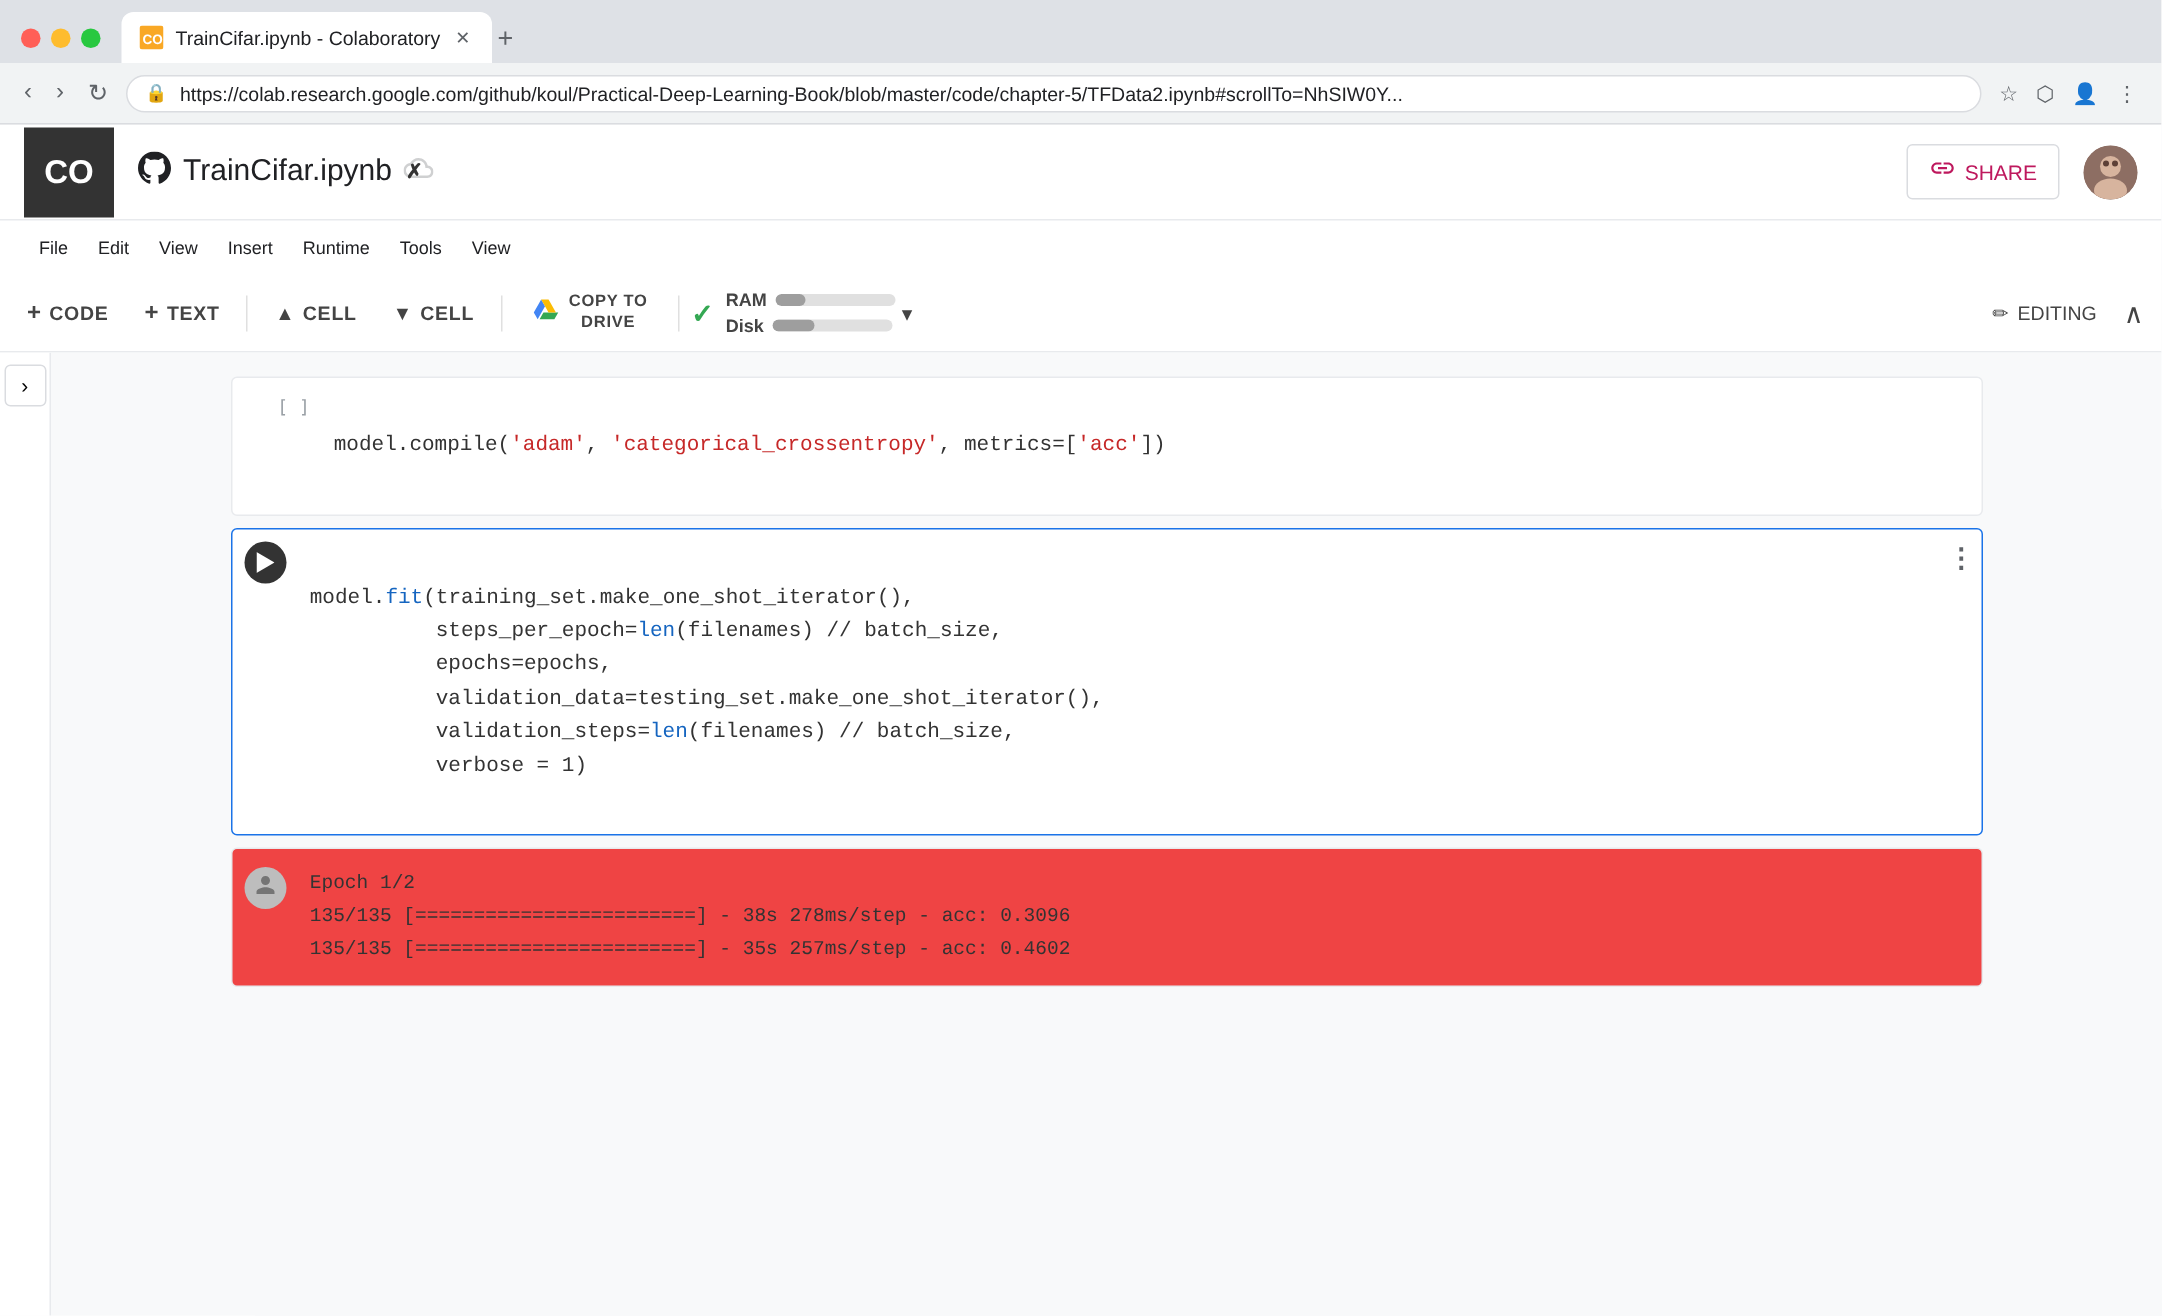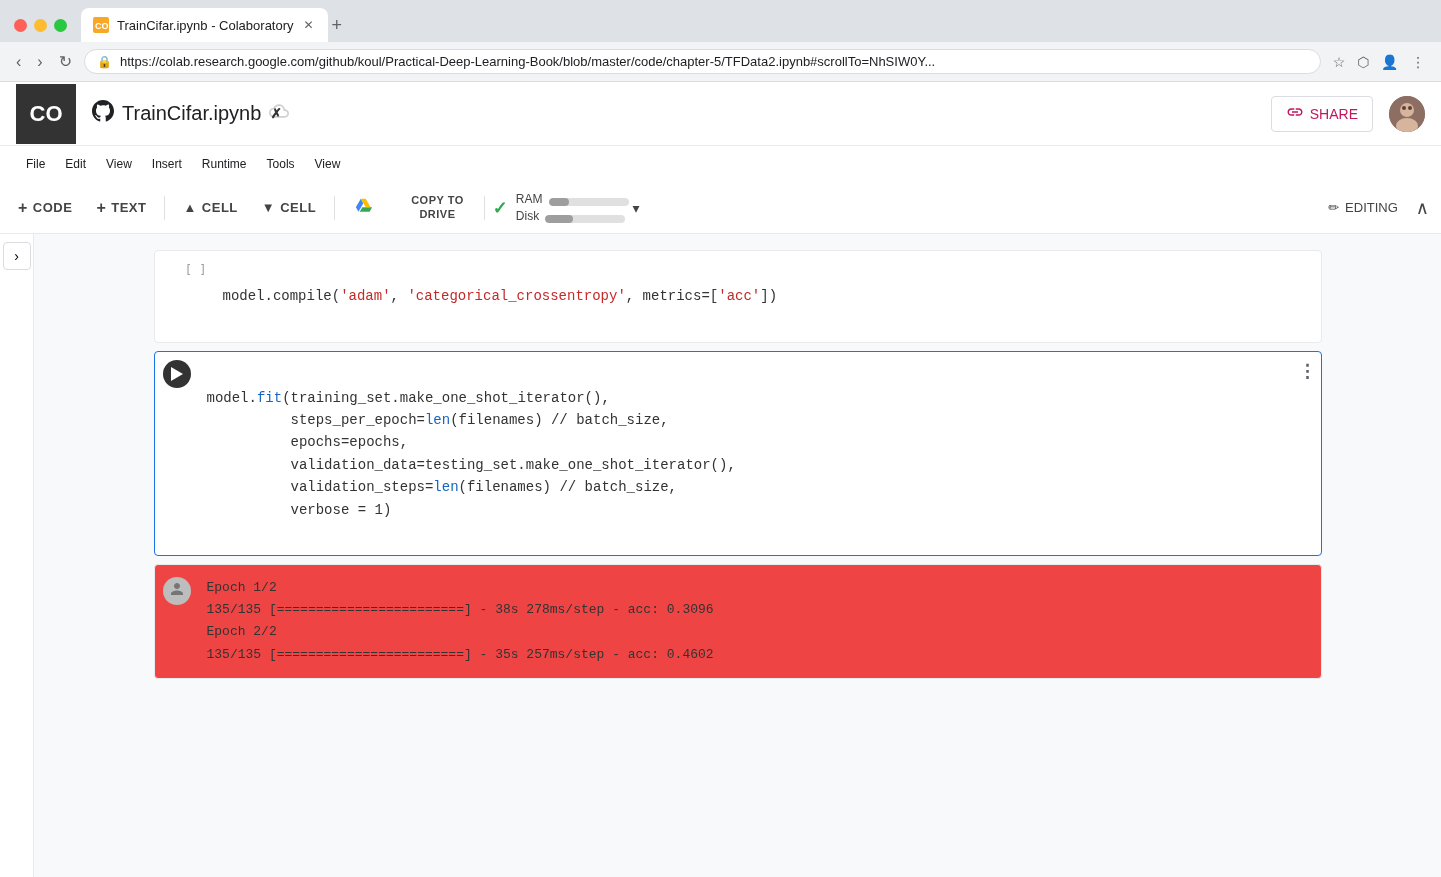--- a/index.html
+++ b/index.html
@@ -46,21 +46,21 @@
 
     
     .menu-bar { display: flex; align-items: center; padding: 0 16px; height: 36px; }
     .menu-item { font-size: 12px; color: #202124; padding: 4px 10px; cursor: pointer; border-radius: 4px; }
 
     
     .toolbar { display: flex; align-items: center; padding: 4px 8px; height: 52px; border-bottom: 1px solid #e8eaed; gap: 4px; background: #fff; }
     .toolbar-btn { display: flex; align-items: center; gap: 5px; padding: 6px 10px; border-radius: 4px; border: none; background: none; cursor: pointer; font-size: 13px; color: #444; font-weight: 600; letter-spacing: 0.5px; }
     .toolbar-divider { width: 1px; height: 24px; background: #e0e0e0; margin: 0 4px; }
     .ram-disk-area { display: flex; flex-direction: column; gap: 3px; margin-left: 4px; }
-    .ram-disk-row { display: flex; align-items: flex-end; gap: 6px; font-size: 12px; color: #444; font-weight: 400; }
+    .ram-disk-row { display: flex; align-items: center; gap: 6px; font-size: 12px; color: #444; font-weight: 700; }
     .progress-bar-bg { width: 80px; height: 8px; background: #e0e0e0; border-radius: 4px; overflow: hidden; }
     .progress-bar-fill { height: 100%; border-radius: 4px; background: #9e9e9e; }
     .ram-dropdown { background: none; border: none; cursor: pointer; color: #444; font-size: 14px; }
     .editing-btn { display: flex; align-items: center; gap: 6px; padding: 6px 10px; border: none; background: none; cursor: pointer; font-size: 13px; color: #444; font-weight: 500; }
     .toolbar-spacer { flex: 1; }
     .collapse-btn { background: none; border: none; cursor: pointer; font-size: 18px; color: #444; padding: 4px; }
 
     
     .main { display: flex; flex: 1; overflow: hidden; }
     .sidebar-toggle { width: 34px; background: #fff; border-right: 1px solid #e8eaed; display: flex; flex-direction: column; align-items: center; padding-top: 8px; }
@@ -215,21 +215,21 @@
     </button>
     <div class="toolbar-divider"></div>
     <button class="copy-drive-btn">
       <span>
         <svg width="18" height="18" viewBox="0 0 24 24">
             <path d="M7.71 3.5L1.15 15l3.43 6 6.57-11.5z" fill="#4285f4"></path>
             <path d="M9.73 15l-3.43 6h13.14l3.43-6z" fill="#34a853"></path>
             <path d="M14.27 3.5h-6.56L14.27 15h6.57z" fill="#fbbc04"></path>
           </svg>
       </span>
-      <span style="line-height:1.2;font-size:11px;margin-left:32px;">COPY TO<br>DRIVE</span>
+      <span style="line-height:1.2;font-size:11px;">COPY TO<br>DRIVE</span>
     </button>
     <div class="toolbar-divider"></div>
     <span class="checkmark">✓</span>
     <div class="ram-disk-area">
       <div class="ram-disk-row">
         <span>RAM</span>
         <div class="progress-bar-bg">
           <div class="progress-bar-fill" style="width: 25%;"></div>
         </div>
       </div>
@@ -300,21 +300,20 @@
               <span class="avatar-icon">
                 <svg width="18" height="18" viewBox="0 0 24 24" fill="#757575">
                     <path d="M12 12c2.21 0 4-1.79 4-4s-1.79-4-4-4-4 1.79-4 4 1.79 4 4 4zm0 2c-2.67 0-8 1.34-8 4v2h16v-2c0-2.66-5.33-4-8-4z"></path>
                   </svg>
               </span>
             </div>
           </div>
           <div class="output-text">
             <div>Epoch 1/2</div>
             <div>135/135 [========================] - 38s 278ms/step - acc: 0.3096</div>
-            <div>Epoch 2/2</div>
             <div>135/135 [========================] - 35s 257ms/step - acc: 0.4602</div>
           </div>
         </div>
       </div>
 
     </div>
   </div>
 </div>
 
 </body></html>

